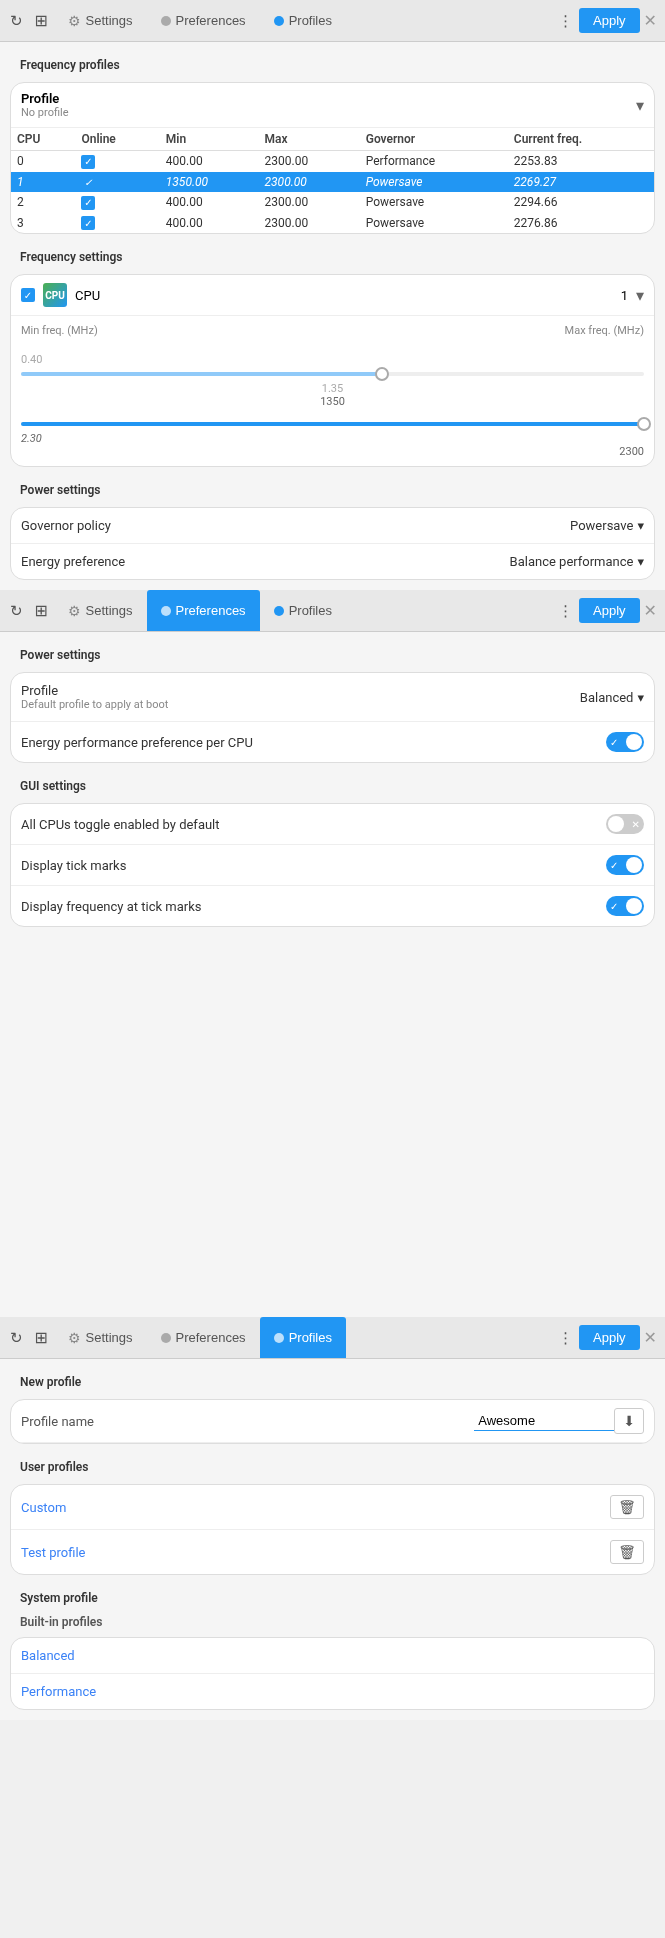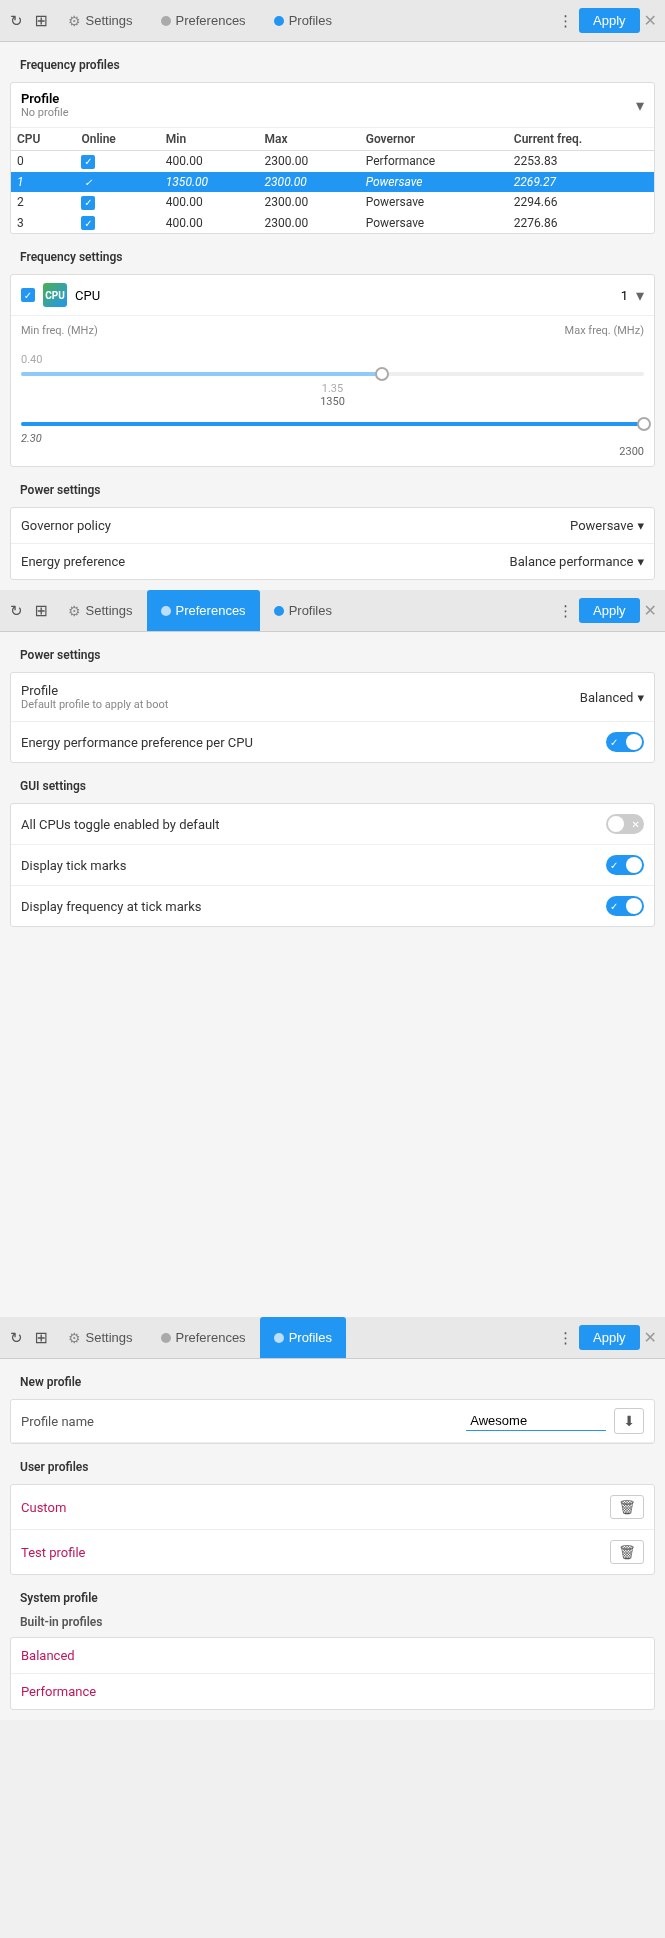--- a/index.html
+++ b/index.html
@@ -216,21 +216,21 @@
       color: #fff;
       font-size: 10px;
       top: 5px;
     }
 
     
     .profile-input-row {
       display: flex;
       align-items: center;
       padding: 8px 10px;
-      gap: 8px;
+      gap: 0;
       border-bottom: 1px solid #eee;
     }
     .profile-input-label { font-size: 13px; color: #555; flex: 1; }
     .profile-input-field {
       border: none;
       border-bottom: 1px solid #2196F3;
       outline: none;
       font-size: 13px;
       padding: 2px 4px;
       width: 140px;
@@ -247,21 +247,21 @@
 
     
     .profile-item {
       display: flex;
       align-items: center;
       justify-content: space-between;
       padding: 10px 10px;
       border-bottom: 1px solid #eee;
     }
     .profile-item:last-child { border-bottom: none; }
-    .profile-item-name { font-size: 13px; color: #be185d; text-align: center; }
+    .profile-item-name { font-size: 13px; color: #3b82f6; text-align: center; }
     .delete-btn {
       background: none;
       border: 1px solid #ccc;
       border-radius: 3px;
       padding: 3px 7px;
       cursor: pointer;
       color: #555;
       font-size: 14px;
     }
 
@@ -272,21 +272,21 @@
       color: #555;
       padding: 6px 10px 4px 10px;
     }
 
     
     .page {
       width: 665px;
     }
     .panel-inner {
       border: 1px solid #ddd;
-      border-radius: 3px;
+      border-radius: 14px;
       background: #fff;
       overflow: hidden;
     }
 
     
     .range-track {
       position: relative;
       height: 4px;
       background: #eee;
       border-radius: 2px;

